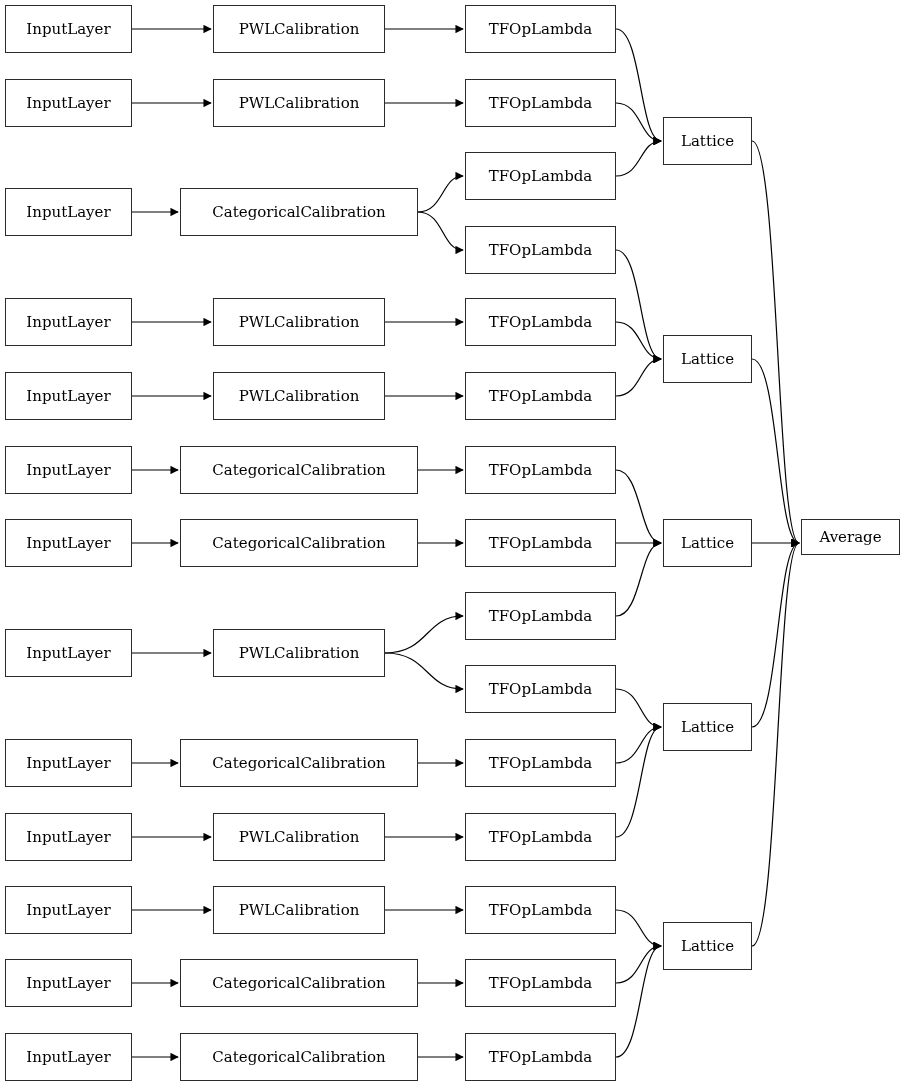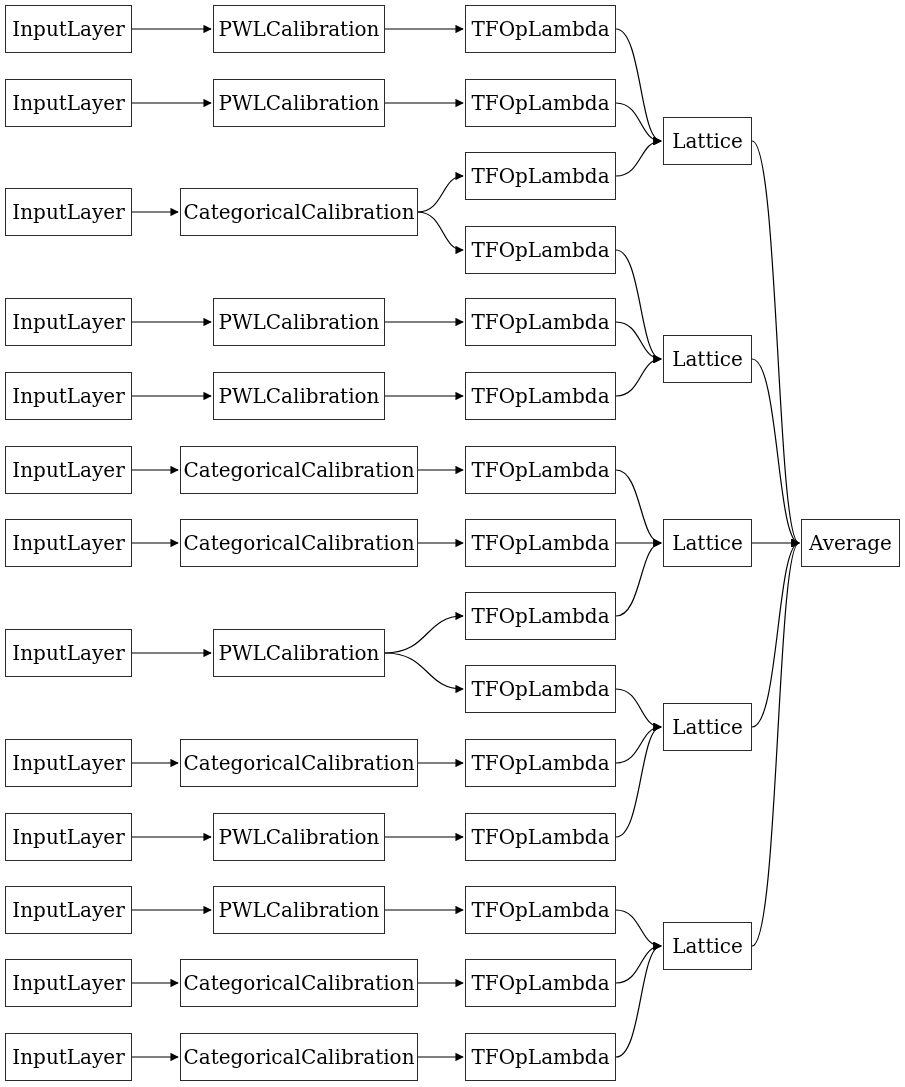--- a/index.html
+++ b/index.html
@@ -1,20 +1,20 @@
 <!DOCTYPE html>
 <html><head>
 <meta charset="utf-8">
 <style>
   html,body{margin:0;padding:0;background:#ffffff;}
   #canvas{position:relative;width:905px;height:1087px;background:#ffffff;
           font-family:"DejaVu Serif","Liberation Serif",serif;overflow:hidden;}
   .node{position:absolute;box-sizing:border-box;border:1px solid #2b2b2b;
         background:#ffffff;display:flex;align-items:center;justify-content:center;
-        font-size:20px;color:#000000;white-space:nowrap;line-height:1;}
+        font-size:15px;color:#000000;white-space:nowrap;line-height:1;}
   #edges{position:absolute;left:0;top:0;width:905px;height:1087px;pointer-events:none;}
 </style>
 </head>
 <body>
 
 <div id="canvas">
   <svg id="edges" viewBox="0 0 905 1087" xmlns="http://www.w3.org/2000/svg">
     <defs>
       <marker id="arrow" viewBox="0 0 10 10" refX="9" refY="5" markerWidth="7" markerHeight="7" orient="auto-start-reverse">
         <path d="M 0 0 L 10 5 L 0 10 z" fill="#000000"></path>
@@ -203,17 +203,17 @@
       </div>
       <div class="node" style="left: 663px; top: 519px; width: 89px; height: 48px;">
         <span>Lattice</span>
       </div>
       <div class="node" style="left: 663px; top: 703px; width: 89px; height: 48px;">
         <span>Lattice</span>
       </div>
       <div class="node" style="left: 663px; top: 922px; width: 89px; height: 48px;">
         <span>Lattice</span>
       </div>
-      <div class="node" style="left: 801px; top: 519px; width: 99px; height: 48px;">
+      <div class="node" style="left: 801px; top: 519px; width: 99px; height: 36px;">
         <span>Average</span>
       </div>
     </div>
 </div>
 
 </body></html>

